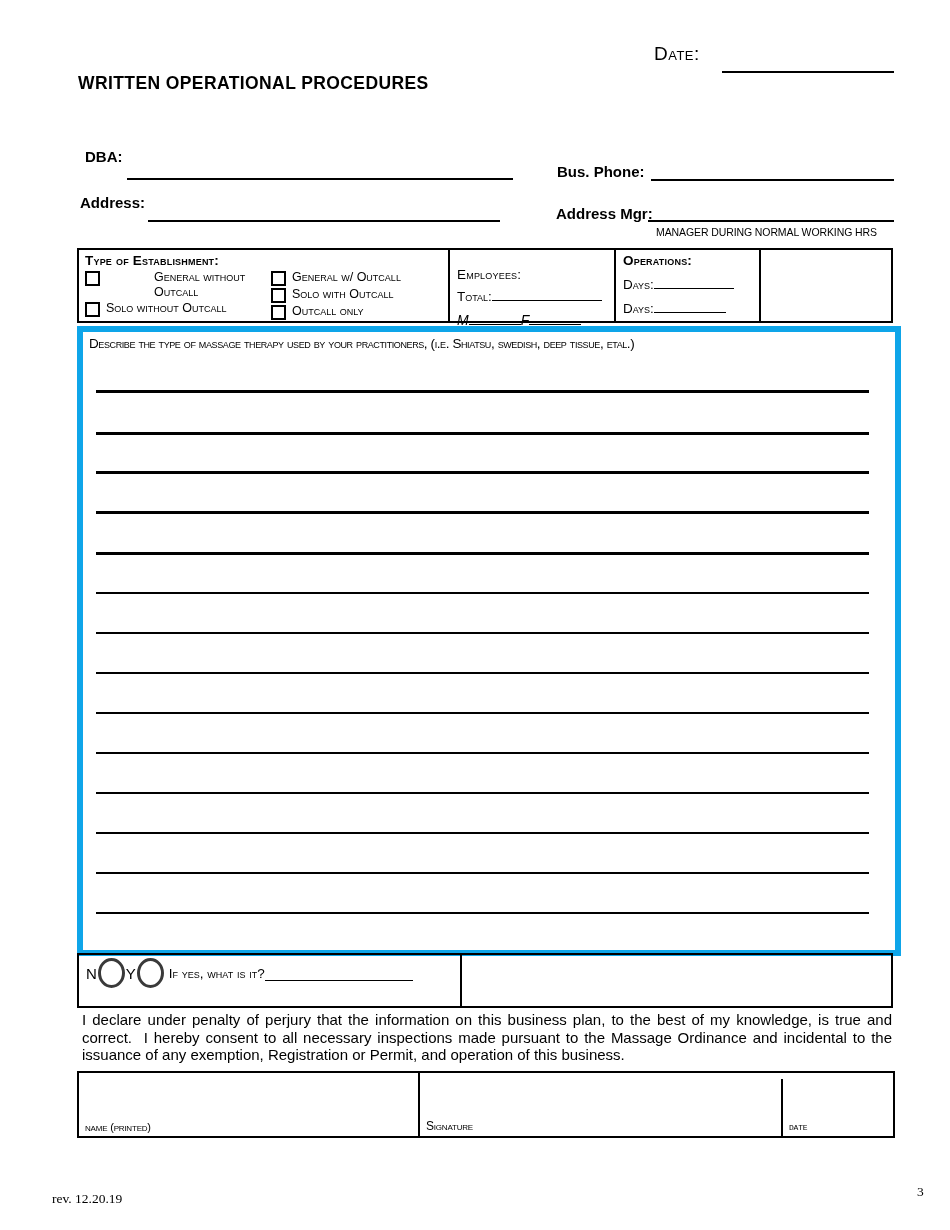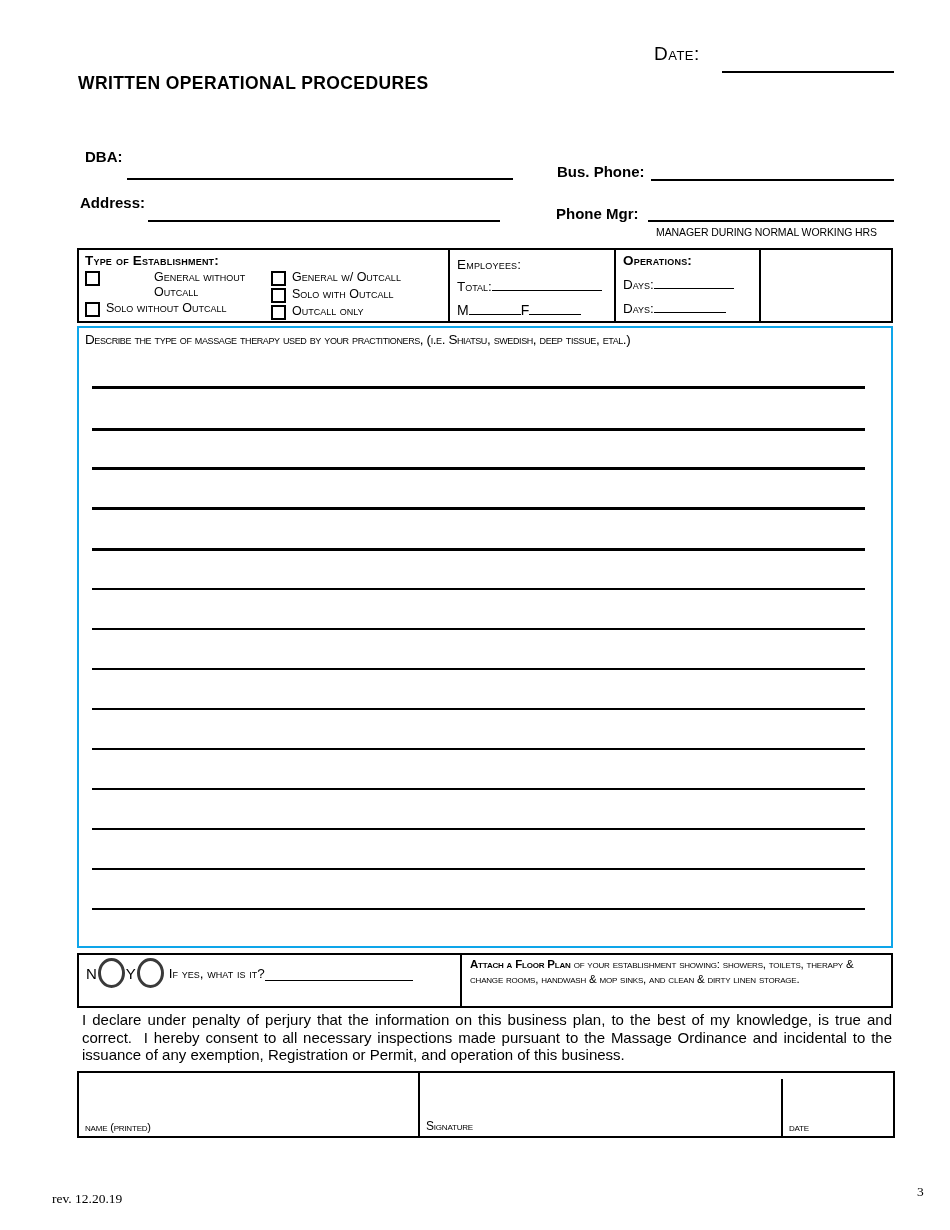--- a/index.html
+++ b/index.html
@@ -26,37 +26,37 @@
   .addr-label { left:80px; top:194px; font-size:15px; }
   .addr-line { left:148px; top:220px; width:352px; height:1.5px; }
   .mgr-label { left:556px; top:205px; font-size:15px; }
   .mgr-line { left:648px; top:220px; width:246px; height:1.5px; }
   .mgr-note { left:656px; top:226px; font-size:10.5px; letter-spacing:-0.1px; }
 
   
   .row1 { left:77px; top:248px; width:812px; height:71px; display:flex; border:2px solid #000; }
   .row1 .cell { box-sizing:border-box; }
   .cell-type { width:371px; border-right:2px solid #000; padding:3px 10px 0 6px; }
-  .cell-emp  { width:166px; border-right:2px solid #000; padding:7px 5px 0 7px; }
+  .cell-emp  { width:166px; border-right:2px solid #000; padding:17px 5px 0 7px; }
   .cell-ops  { width:145px; border-right:2px solid #000; padding:3px 5px 0 7px; }
   .cell-rooms{ flex:1; padding:3px 5px 0 7px; }
   .cell-title { font-size:13.5px; letter-spacing:0.2px; }
   .opt-cols { display:flex; margin-top:2px; }
   .opt-col1 { width:186px; }
   .opt-col2 { flex:1; }
   .opt { display:flex; font-size:12.5px; line-height:1.18; margin-bottom:1px; }
   .cbx { width:11px; height:11px; border:2px solid #000; flex:none; margin:1px 6px 0 0; }
   .opt-wrap-label { width:112px;margin-left:48px; }
   .emp-row { font-size:13.5px; margin-top:5px; }
-  .emp-row.mf { margin-top:7px; font-size:14px; }
+  .emp-row.mf { margin-top:7px; font-size:14px;font-style:italic; }
   .ops-row { font-size:13.5px; margin-top:7px; }
   .rooms-row { font-size:12.5px; margin-top:7px; }
 
   
-  .describe-box { left:77px; top:326px; width:812px; height:618px; border:2px solid #0ea5e9; }
+  .describe-box { left:77px; top:326px; width:812px; height:618px; border:6px solid #0ea5e9; }
   .describe-prompt { position:absolute; left:6px; top:4px; font-size:13.5px; letter-spacing:-0.4px; white-space:nowrap; }
   .rule { position:absolute; left:13px; width:773px; background:#000; }
 
   
   .acc-row { left:77px; top:953px; width:812px; height:51px; display:flex; border:2px solid #000; }
   .acc-left { box-sizing:border-box; width:383px; border-right:2px solid #000; padding:3px 6px 0 7px; }
   .acc-q { font-size:12.5px; letter-spacing:-0.3px; white-space:nowrap; }
   .acc-line2 { display:flex; align-items:center; margin-top:0px; }
   .ny { font-size:15px; }
   .oval { width:21px; height:24px; border:3px solid #3a3a3a; border-radius:50%; margin:0 1px; flex:none; }
@@ -64,21 +64,21 @@
   .acc-right { flex:1; box-sizing:border-box; padding:2px 8px 0 8px; font-size:11.5px; letter-spacing:-0.2px; line-height:1.33; }
 
   
   .declaration { left:82px; top:1011px; width:810px; font-size:15px; line-height:1.18; text-align:justify; white-space:pre-wrap; }
 
   
   .sig-table { left:77px; top:1071px; width:814px; height:63px; display:flex; border:2px solid #000; }
   .sig-cell { position:relative; box-sizing:border-box; }
   .sig-name { width:341px; border-right:2px solid #000; }
   .sig-sign { width:363px; border-right:2px solid #000;margin-top:6px; }
-  .sig-date { flex:1; }
+  .sig-date { flex:1;font-family:Liberation Mono, monospace; }
   .sig-label { position:absolute; left:6px; bottom:3px; font-size:11px; letter-spacing:-0.2px; }
   .sig-label.big-s { font-size:12px; }
 
   
   .footer-rev { left:52px; top:1191px; font-family:"Liberation Serif", serif; font-size:13.5px; }
   .page-num { left:917px; top:1184px; font-family:"Liberation Serif", serif; font-size:13.5px; }
 </style>
 </head>
 <body>
 
@@ -87,21 +87,21 @@
   <div class="abs sc date-label">Date:</div>
   <div class="hline date-line"></div>
   <div class="abs doc-title">WRITTEN OPERATIONAL PROCEDURES</div>
 
   <div class="abs b dba-label">DBA:</div>
   <div class="hline dba-line"></div>
   <div class="abs b busphone-label">Bus. Phone:</div>
   <div class="hline busphone-line"></div>
   <div class="abs b addr-label">Address:</div>
   <div class="hline addr-line"></div>
-  <div class="abs b mgr-label">Phone Mgr:</div>
+  <div class="abs b mgr-label">Address Mgr:</div>
   <div class="hline mgr-line"></div>
   <div class="abs mgr-note">MANAGER DURING NORMAL WORKING HRS</div>
 
   <div class="abs row1">
 
     <div class="cell cell-type">
       <div class="sc b cell-title">Type of Establishment:</div>
       <div class="opt-cols">
         <div class="opt-col1">
           <div class="opt">
@@ -174,23 +174,20 @@
     <div class="acc-left">
       <div class="acc-line2">
         <span class="sc ny">N</span>
         <span class="oval"></span>
         <span class="sc ny">Y</span>
         <span class="oval"></span>
         <span class="sc ifyes">If yes, what is it?</span>
         <span class="fill" style="width:148px;"></span>
       </div>
     </div>
-    <div class="acc-right sc">
-      <span class="b">Attach a Floor Plan</span><span> of your establishment showing: showers, toilets, therapy &amp; change rooms, handwash &amp; mop sinks, and clean &amp; dirty linen storage.</span>
-    </div>
   </div>
 
   <div class="abs declaration">I declare under penalty of perjury that the information on this business plan, to the best of my knowledge, is true and correct.  I hereby consent to all necessary inspections made pursuant to the Massage Ordinance and incidental to the issuance of any exemption, Registration or Permit, and operation of this business.</div>
 
   <div class="abs sig-table">
     <div class="sig-cell sig-name">
       <span class="sc sig-label">name (printed)</span>
     </div>
     <div class="sig-cell sig-sign">
       <span class="sc sig-label big-s">Signature</span>

